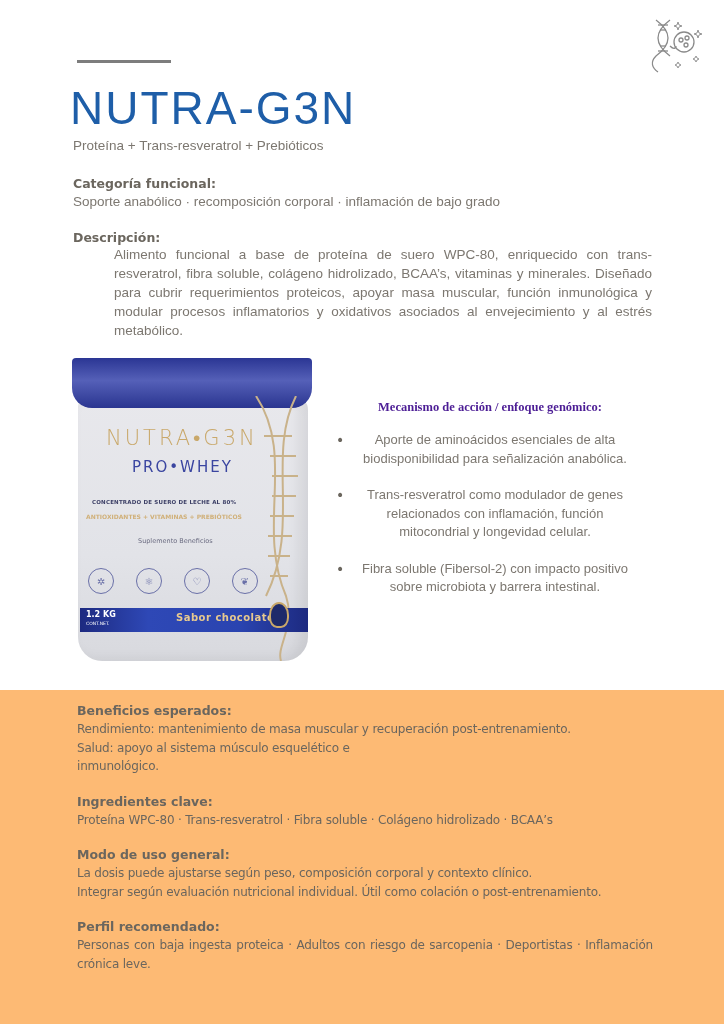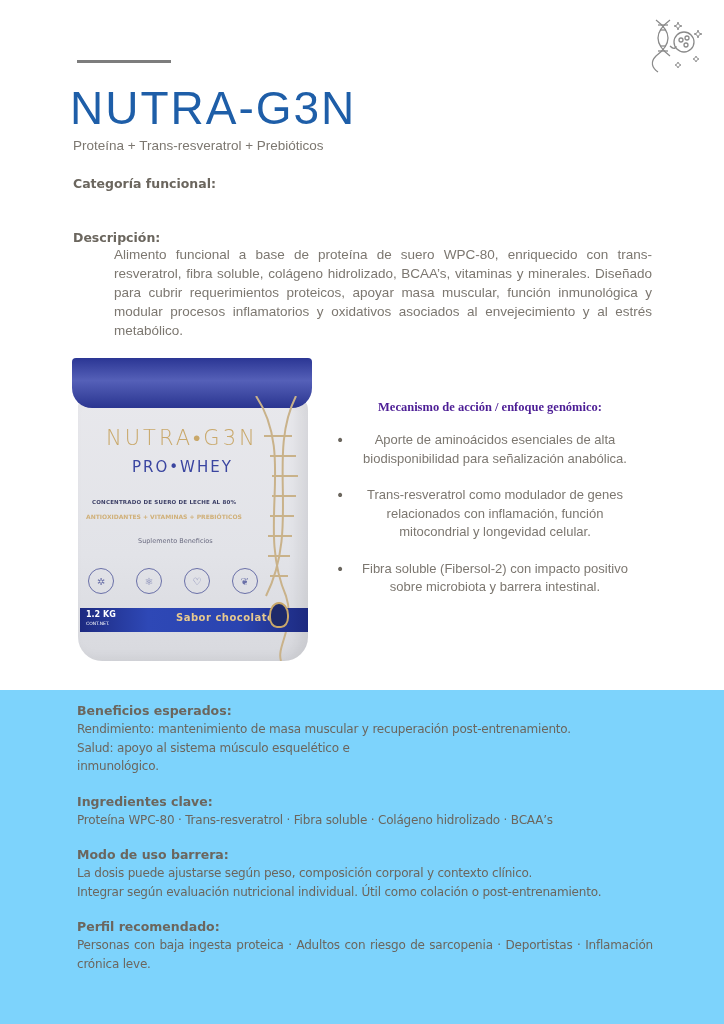--- a/index.html
+++ b/index.html
@@ -38,21 +38,21 @@
     .band-flavor { position: absolute; left: 68px; top: 256px; color: #e7c98f; font-size: 10px; font-weight: bold; letter-spacing: 0.5px; margin-left: 36px; }
     .bag-seal { position: absolute; left: 197px; top: 246px; width: 20px; height: 26px; background: #1e2a6a; border: 2px solid #c9a86a; border-radius: 50% 50% 40% 40%; }
 
     .mech { position: absolute; left: 330px; top: 400px; width: 340px; }
     .mech-title { font-family: Liberation Serif, serif; font-weight: bold; font-size: 12.5px; color: #4c1d95; text-align: center; width: 320px; }
     .mech-list { list-style: none; margin-top: 16px; }
     .mech-item { position: relative; display: flex; margin-bottom: 18px; }
     .bullet { width: 20px; font-size: 14px; color: #6b665e; line-height: 18px; padding-left: 6px; flex-shrink: 0; }
     .mech-text { width: 290px; text-align: center; font-family: "Liberation Sans", sans-serif; font-size: 13px; color: #7c7770; line-height: 18.5px; }
 
-    .dark { position: absolute; left: 0; top: 690px; width: 724px; height: 334px; background: #7dd3fc; }
+    .dark { position: absolute; left: 0; top: 690px; width: 724px; height: 334px; background: #fdba74; }
     .dark-inner { position: absolute; left: 77px; top: 12px; width: 576px; }
     .dark .section-label { color: #6b665e; font-size: 12.5px; line-height: 18px; }
     .dark .body-text { color: #6b665e; font-family: "DejaVu Sans", sans-serif; font-size: 12px; line-height: 18.5px; letter-spacing: -0.2px; }
     .justify { text-align: justify; text-align-last: left; }
     .gap { height: 17px; }
   </style>
 </head>
 <body>
 
 <div class="rule"></div>
@@ -73,20 +73,21 @@
   <path d="M50 14 l1 3 l3 1 l-3 1 l-1 3 l-1 -3 l-3 -1 l3 -1z" stroke-width="0.9"></path>
   <path d="M48 40 l1 2 l2 1 l-2 1 l-1 2 l-1 -2 l-2 -1 l2 -1z" stroke-width="0.9"></path>
   <path d="M30 46 l1 2 l2 1 l-2 1 l-1 2 l-1 -2 l-2 -1 l2 -1z" stroke-width="0.9"></path>
 </svg>
 
 <h1 class="title">NUTRA-G3N</h1>
 <div class="subtitle">Proteína + Trans-resveratrol + Prebióticos</div>
 
 <div class="cat">
   <div class="section-label">Categoría funcional:</div>
+  <div class="body-text">Soporte anabólico · recomposición corporal · inflamación de bajo grado</div>
 </div>
 
 <div class="desc">
   <div class="section-label">Descripción:</div>
   <div class="body-text">Alimento funcional a base de proteína de suero WPC-80, enriquecido con trans-resveratrol, fibra soluble, colágeno hidrolizado, BCAA’s, vitaminas y minerales. Diseñado para cubrir requerimientos proteicos, apoyar masa muscular, función inmunológica y modular procesos inflamatorios y oxidativos asociados al envejecimiento y al estrés metabólico.</div>
 </div>
 
 <div class="bag">
   <div class="bag-body"></div>
   <div class="bag-top"></div>
@@ -143,20 +144,20 @@
 <div class="dark">
   <div class="dark-inner">
     <div class="section-label">Beneficios esperados:</div>
     <div class="body-text">Rendimiento: mantenimiento de masa muscular y recuperación post-entrenamiento.</div>
     <div class="body-text">Salud: apoyo al sistema músculo esquelético e</div>
     <div class="body-text">inmunológico.</div>
     <div class="gap"></div>
     <div class="section-label">Ingredientes clave:</div>
     <div class="body-text">Proteína WPC-80 · Trans-resveratrol · Fibra soluble · Colágeno hidrolizado · BCAA’s</div>
     <div class="gap"></div>
-    <div class="section-label">Modo de uso barrera:</div>
+    <div class="section-label">Modo de uso general:</div>
     <div class="body-text">La dosis puede ajustarse según peso, composición corporal y contexto clínico.</div>
     <div class="body-text justify">Integrar según evaluación nutricional individual. Útil como colación o post-entrenamiento.</div>
     <div class="gap"></div>
     <div class="section-label">Perfil recomendado:</div>
     <div class="body-text justify">Personas con baja ingesta proteica · Adultos con riesgo de sarcopenia · Deportistas · Inflamación crónica leve.</div>
   </div>
 </div>
 
 </body></html>

